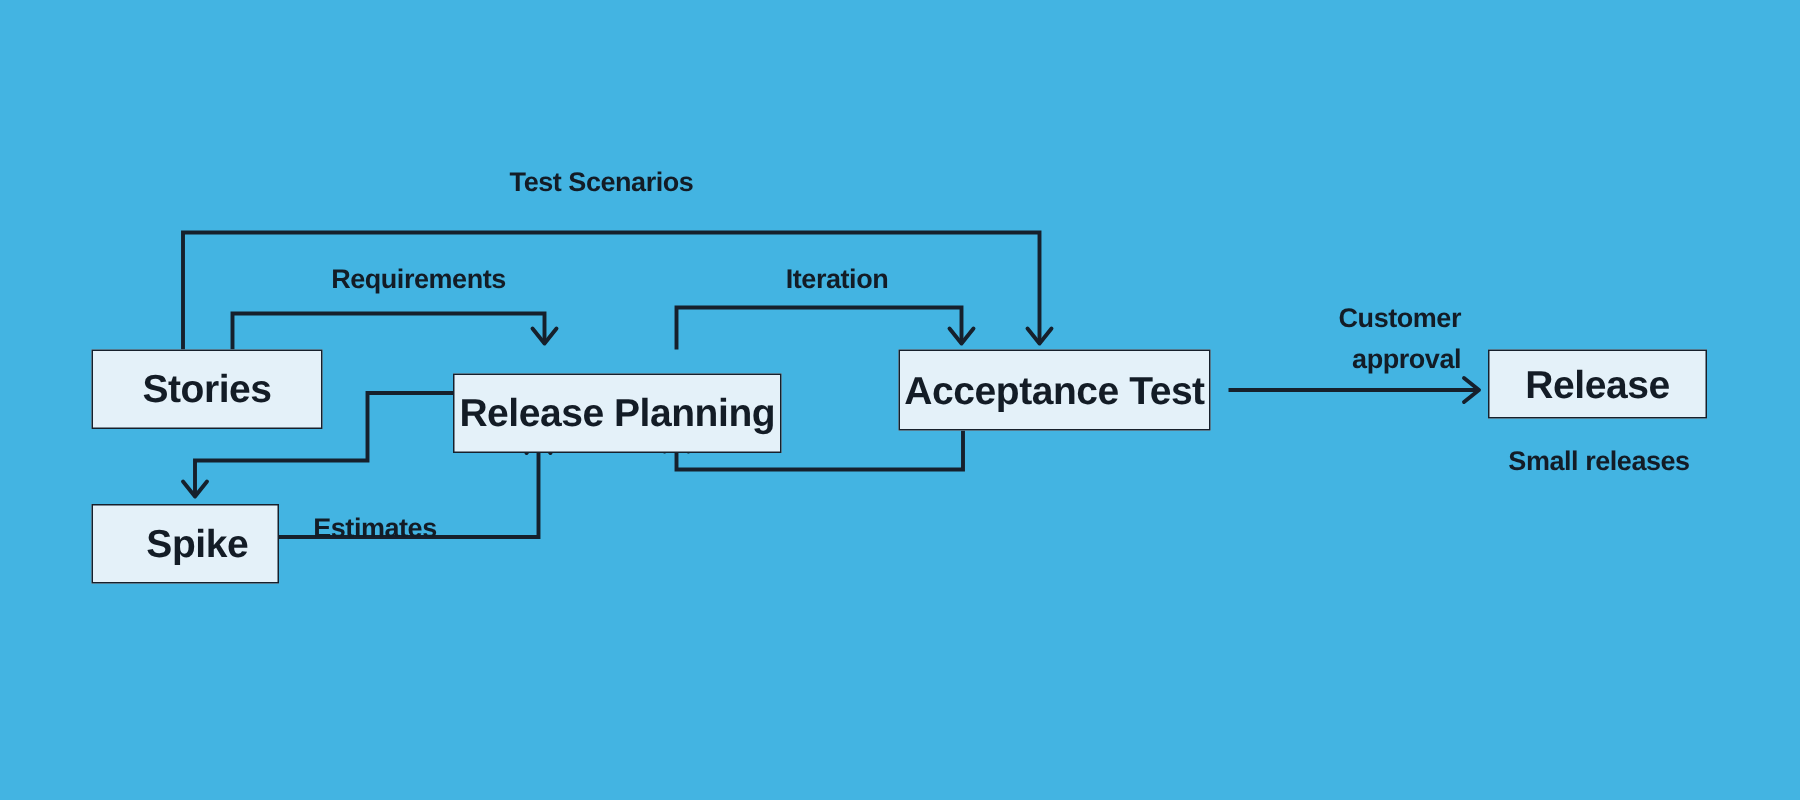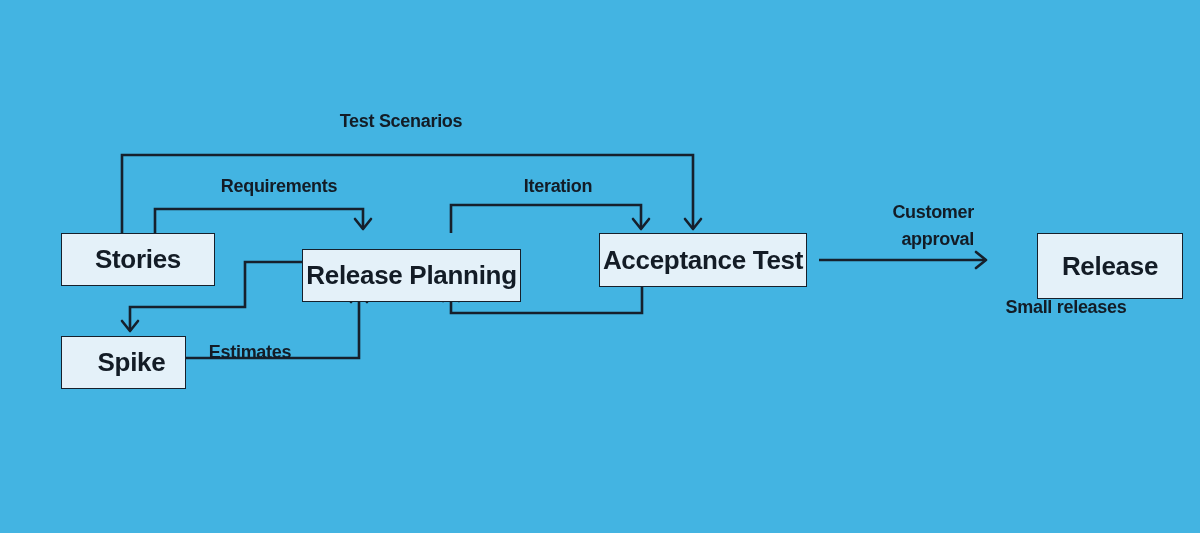--- a/index.html
+++ b/index.html
@@ -48,21 +48,21 @@
     justify-content:center;
     font-size:26px;
     font-weight:700;
     letter-spacing:-0.3px;
     color:var(--text);
     white-space:nowrap;
   }
   .n-stories          {left:61px;  top:233px; width:154px; height:53px;}
   .n-release-planning {left:302px; top:233px; width:219px; height:53px;margin-top:16px;}
   .n-acceptance-test  {left:599px; top:233px; width:208px; height:54px;}
-  .n-release          {left:992px; top:233px; width:146px; height:66px;margin-left:45px;}
+  .n-release          {left:992px; top:233px; width:146px; height:46px;}
   .n-spike            {left:61px;  top:336px; width:125px; height:53px;padding-left:16px;}
   .edge-label{
     position:absolute;
     transform:translateX(-50%);
     font-size:18px;
     font-weight:700;
     letter-spacing:-0.3px;
     color:var(--text);
     white-space:nowrap;
     line-height:25px;

